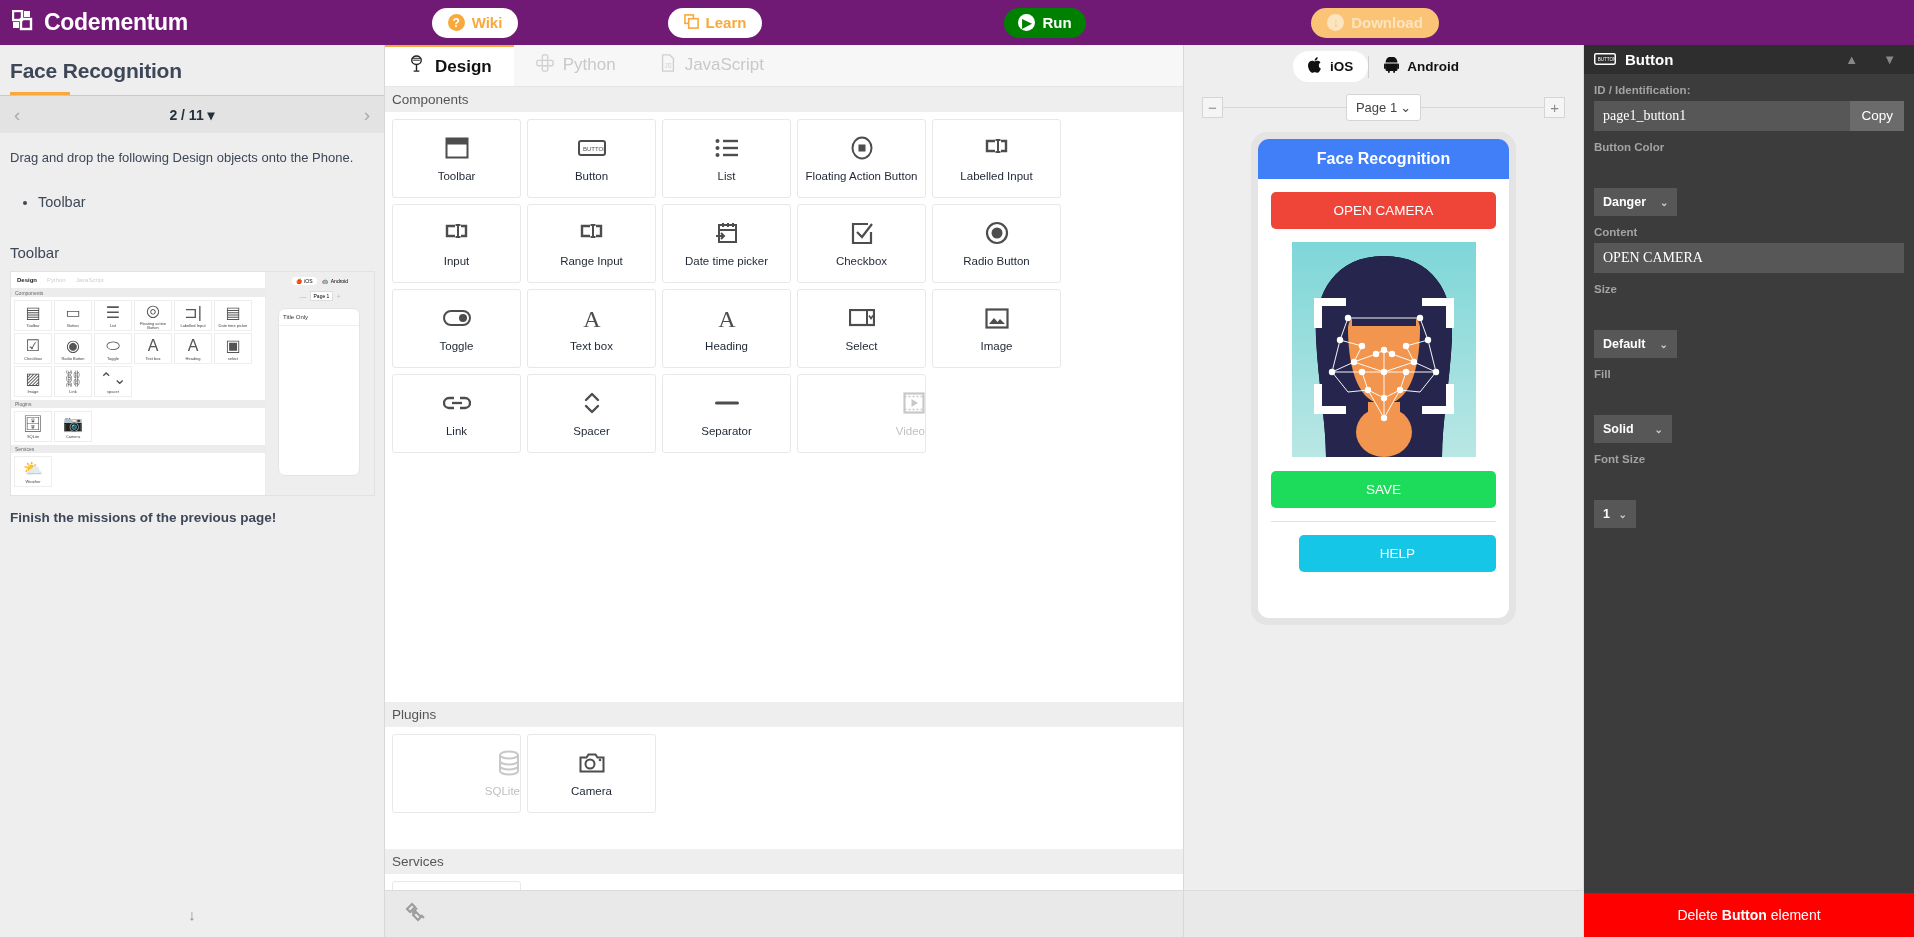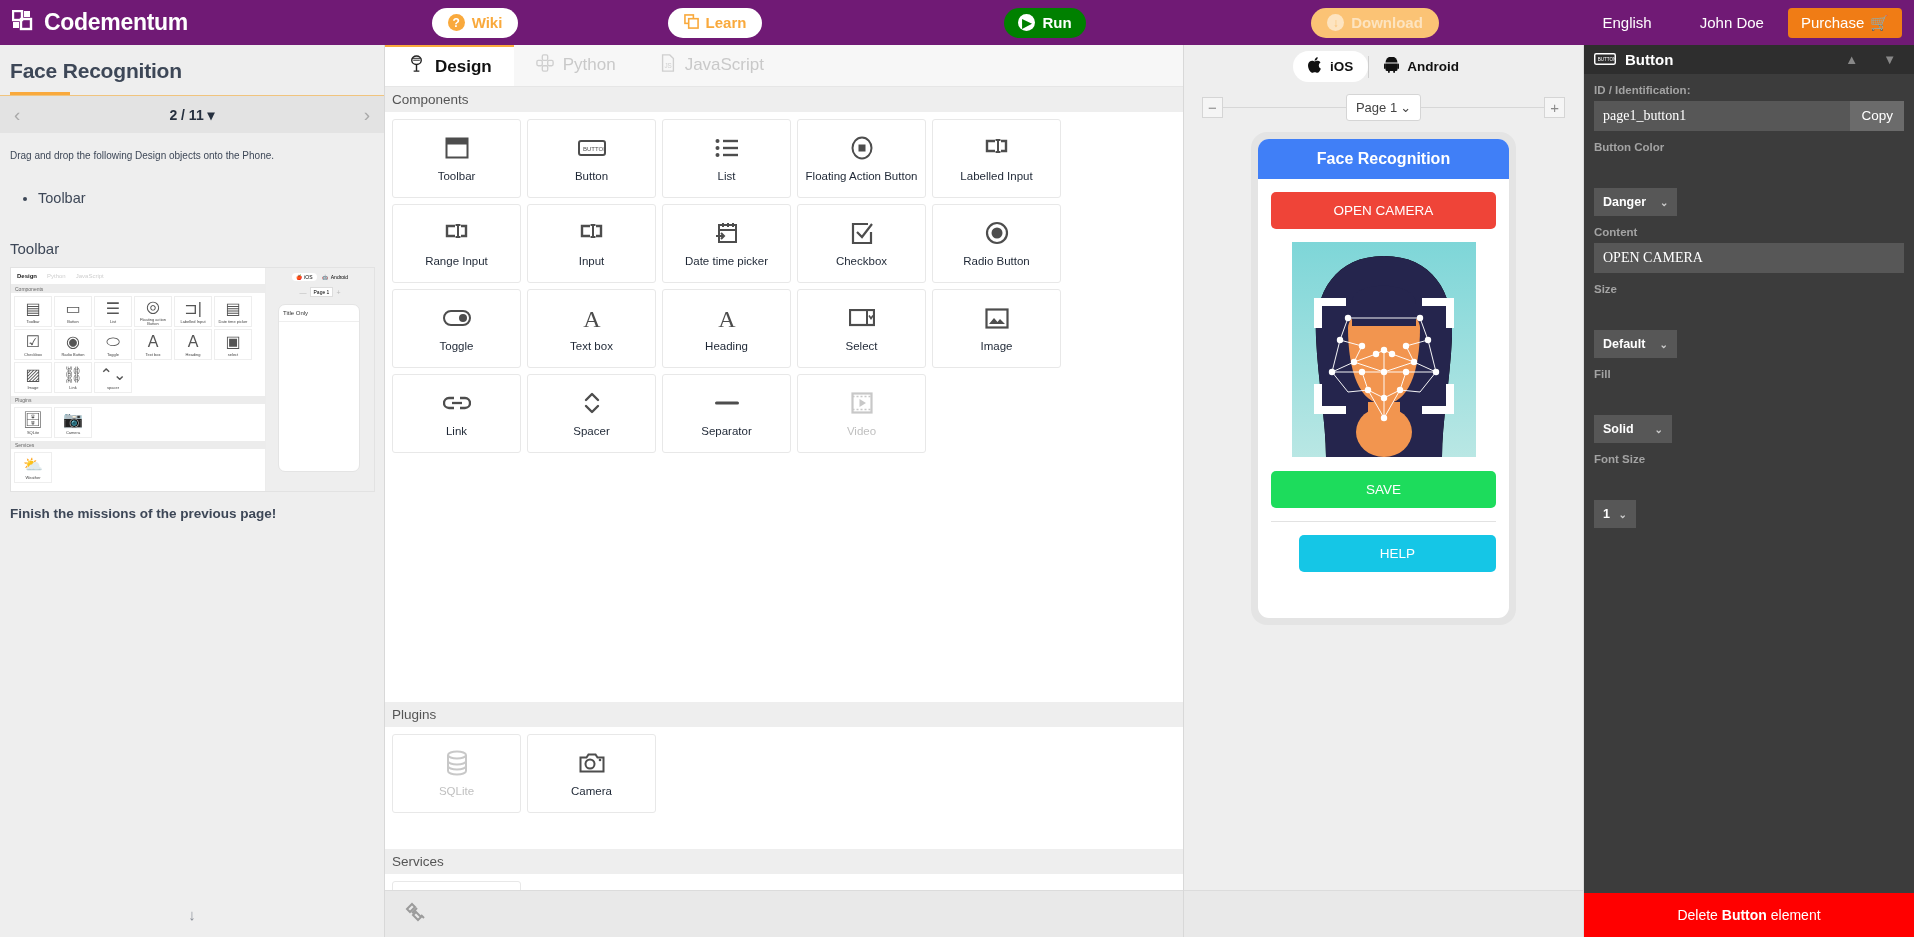--- a/index.html
+++ b/index.html
@@ -85,21 +85,21 @@
   }
   .tut-rule { height: 1px; background: #f0c47e; }
   .tut-nav {
     background: #e3e3e3; height: 37px;
     display: flex; align-items: center; justify-content: space-between;
     padding: 0 14px;
   }
   .tut-arrow { color: #a9a9a9; font-size: 19px; cursor: pointer; }
   .tut-pos { font-size: 14px; font-weight: 700; color: #26303f; cursor: pointer; }
   .tut-body { padding: 16px 10px 0 10px; overflow: hidden; flex: 1; }
-  .tut-p { font-size: 10px; color: #3d4757; line-height: 1.45; }
+  .tut-p { font-size: 13px; color: #3d4757; line-height: 1.45; }
   .tut-list { margin: 22px 0 0 28px; }
   .tut-list li { font-size: 14.5px; color: #3d4757; line-height: 1.7; }
   .tut-sub {
     font-size: 15px; color: #3d4757; margin-top: 30px; margin-bottom: 10px;
   }
   .tut-note { font-size: 13.5px; font-weight: 700; color: #3d4757; margin-top: 14px; }
   .tut-down {
     position: absolute; bottom: 14px; left: 0; right: 0;
     text-align: center; color: #8a8f98; font-size: 15px;
   }
@@ -164,21 +164,21 @@
     gap: 6px; padding: 3px;
   }
   .cell {
     height: 79px; border: 1px solid #e8e8e8; border-radius: 3px;
     background: #fff; display: flex; flex-direction: column;
     align-items: center; justify-content: center; gap: 9px;
     cursor: grab; user-select: none;
   }
   .cell .glyph { color: #4d4d4d; display: flex; align-items: center; justify-content: center; height: 26px;}
   .cell .lbl { font-size: 11.5px; color: #1e2735; text-align: center; }
-  .cell.disabled { cursor: default; }
+  .cell.disabled { cursor: default; align-items: flex-end; }
   .cell.disabled .glyph { color: #c8c8c8; }
   .cell.disabled .lbl { color: #c0c0c0; }
   .comp-panel { height: 590px; }
   .plug-panel { height: 122px; }
   .serv-panel { height: 118px; }
   .ed-bottom { height: 47px; background: #e9e9e9; display: flex; align-items: center;
                padding-left: 18px; border-top: 1px solid #dcdcdc;}
 
   
   .preview {
@@ -304,28 +304,20 @@
       </span>
     </div>
     <div class="tb-slot tb-download">
       <span class="pill download">
         <span class="circ-icon" style="background:#fde4c0;color:#fbc375;">↓</span>
         <span>Download</span>
       </span>
     </div>
   </div>
 
-  <div class="topbar-right">
-    <span class="tb-link">English</span>
-    <span class="tb-link">John Doe</span>
-    <span class="purchase-btn">
-      <span>Purchase</span>
-      <span>🛒</span>
-    </span>
-  </div>
 </div>
 
 <div class="row">
 
   <div class="tutorial">
     <div class="tut-title-wrap">
       <div class="tut-title">Face Recognition</div>
       <div class="tut-underline"></div>
     </div>
     <div class="tut-rule"></div>
@@ -553,32 +545,32 @@
           </div>
 
           <div class="cell">
             <span class="glyph">
               <svg width="26" height="20" viewBox="0 0 26 20">
                   <path d="M11 3 H3 v10 h8" fill="none" stroke="#4d4d4d" stroke-width="2.4"></path>
                   <path d="M14 2 v12 M11.5 2 h5 M11.5 14 h5" stroke="#4d4d4d" stroke-width="2"></path>
                   <path d="M17 3 h5 v10 h-5" fill="none" stroke="#4d4d4d" stroke-width="2.4"></path>
                 </svg>
             </span>
-            <span class="lbl">Range Input</span>
+            <span class="lbl">Input</span>
           </div>
 
           <div class="cell">
             <span class="glyph">
               <svg width="26" height="20" viewBox="0 0 26 20">
                   <path d="M11 3 H3 v10 h8" fill="none" stroke="#4d4d4d" stroke-width="2.4"></path>
                   <path d="M14 2 v12 M11.5 2 h5 M11.5 14 h5" stroke="#4d4d4d" stroke-width="2"></path>
                   <path d="M17 3 h5 v10 h-5" fill="none" stroke="#4d4d4d" stroke-width="2.4"></path>
                 </svg>
             </span>
-            <span class="lbl">Input</span>
+            <span class="lbl">Range Input</span>
           </div>
 
           <div class="cell">
             <span class="glyph">
               <svg width="24" height="24" viewBox="0 0 24 24">
                 <rect x="4" y="4" width="17" height="17" fill="none" stroke="#4d4d4d" stroke-width="2"></rect>
                 <path d="M4 9 h17" stroke="#4d4d4d" stroke-width="2"></path>
                 <path d="M8 2 v4 M13 2 v4 M18 2 v4" stroke="#4d4d4d" stroke-width="2"></path>
                 <path d="M1 15 h8 M6 12 l3 3 -3 3" fill="none" stroke="#4d4d4d" stroke-width="2"></path>
               </svg>

